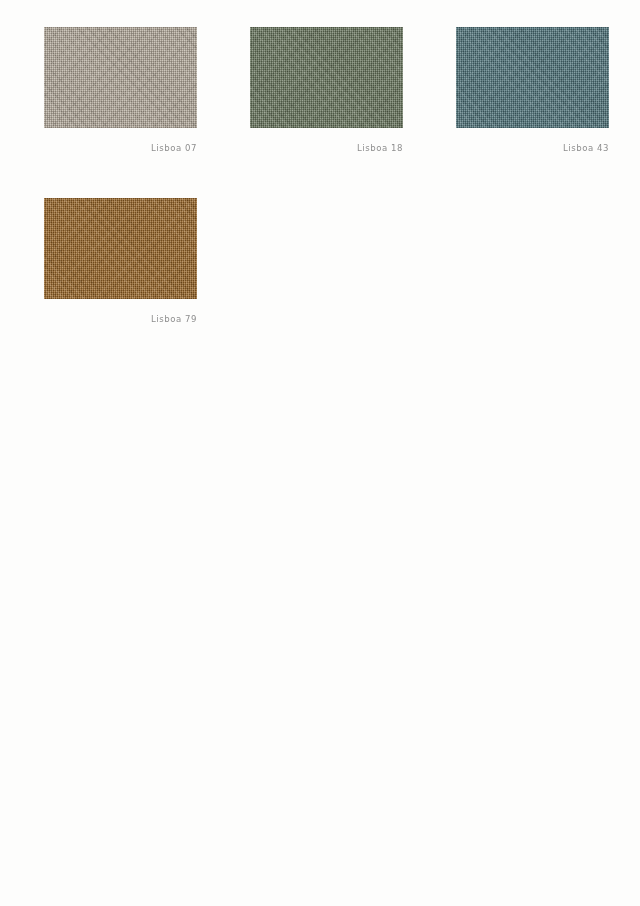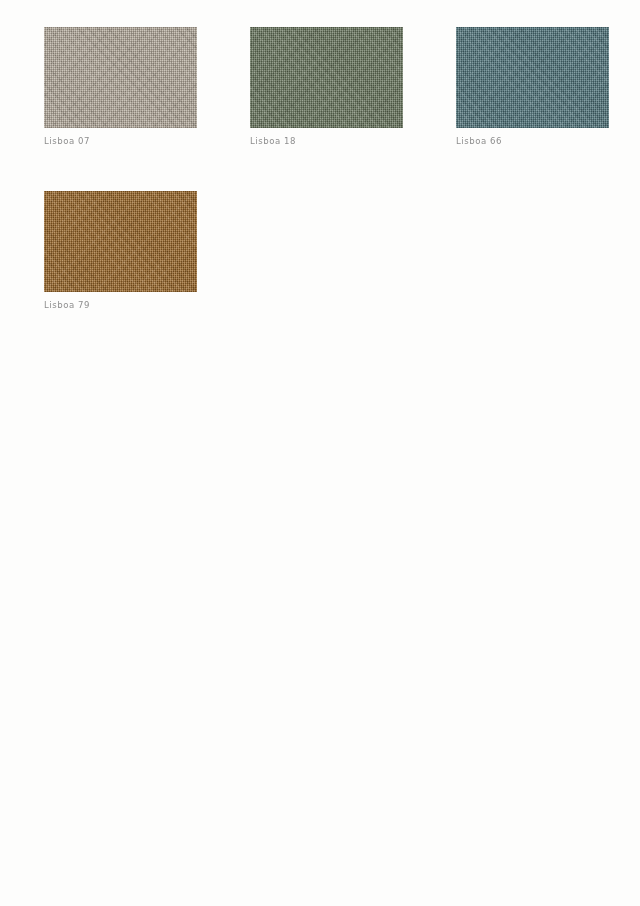--- a/index.html
+++ b/index.html
@@ -90,22 +90,22 @@
         rgba(0,0,0,0.07) 4px,
         rgba(0,0,0,0.07) 5px,
         rgba(0,0,0,0.00) 5px,
         rgba(0,0,0,0.00) 9px
       );
     opacity: 0.85;
     pointer-events: none;
   }
 
   .swatch-label {
-    margin-top: 7px;
-    text-align: left;
+    margin-top: 14px;
+    text-align: right;
     font-family: "DejaVu Sans Condensed", "Liberation Sans Narrow",
                  "Liberation Sans", sans-serif;
     font-size: 9.5px;
     font-weight: 400;
     letter-spacing: 0.55px;
     color: #8e8e8e;
     white-space: nowrap;
   }
 </style>
 </head>
@@ -115,19 +115,19 @@
     <div class="swatch-cell">
       <div class="swatch-chip" style="background-color: rgb(182, 172, 156);"></div>
       <div class="swatch-label">Lisboa 07</div>
     </div>
     <div class="swatch-cell">
       <div class="swatch-chip" style="background-color: rgb(103, 117, 92);"></div>
       <div class="swatch-label">Lisboa 18</div>
     </div>
     <div class="swatch-cell">
       <div class="swatch-chip" style="background-color: rgb(77, 115, 122);"></div>
-      <div class="swatch-label">Lisboa 66</div>
+      <div class="swatch-label">Lisboa 43</div>
     </div>
     <div class="swatch-cell">
       <div class="swatch-chip" style="background-color: rgb(154, 101, 36);"></div>
       <div class="swatch-label">Lisboa 79</div>
     </div>
   </div>
 
 </body></html>

